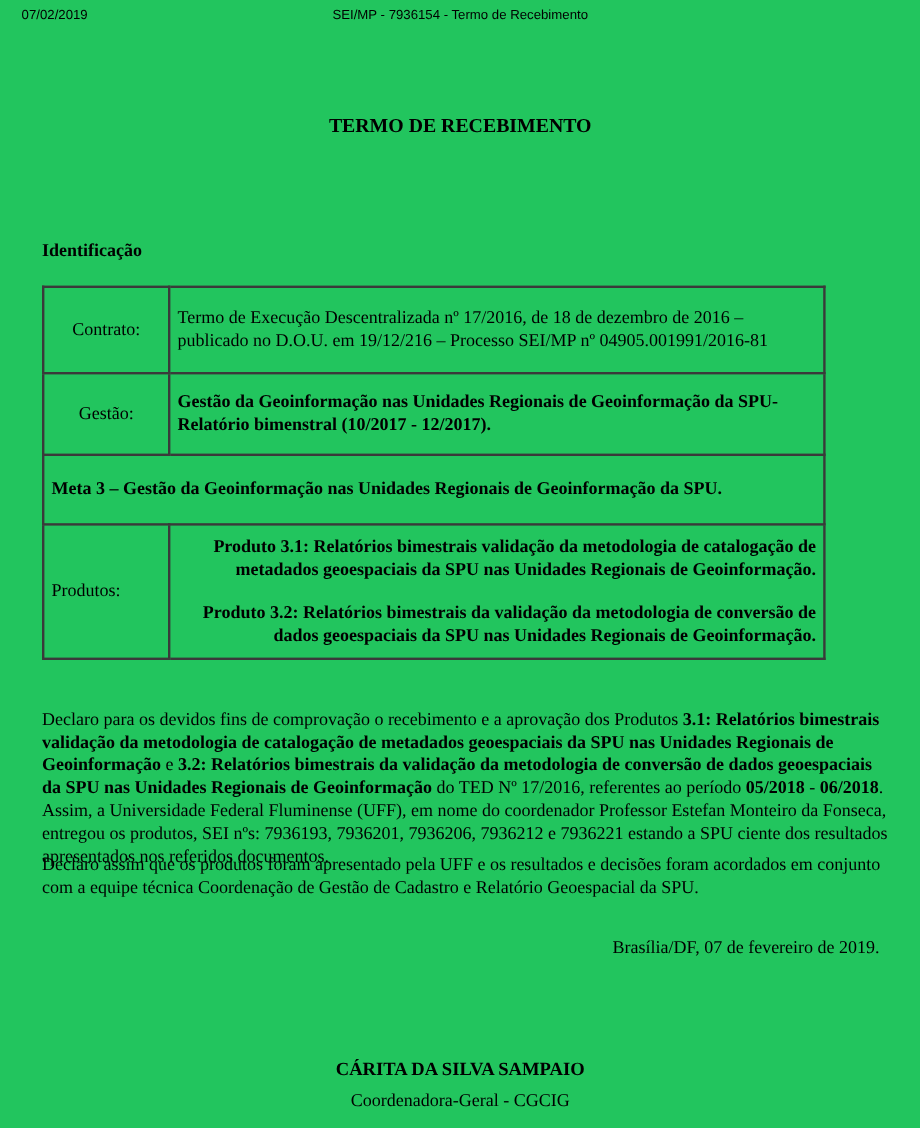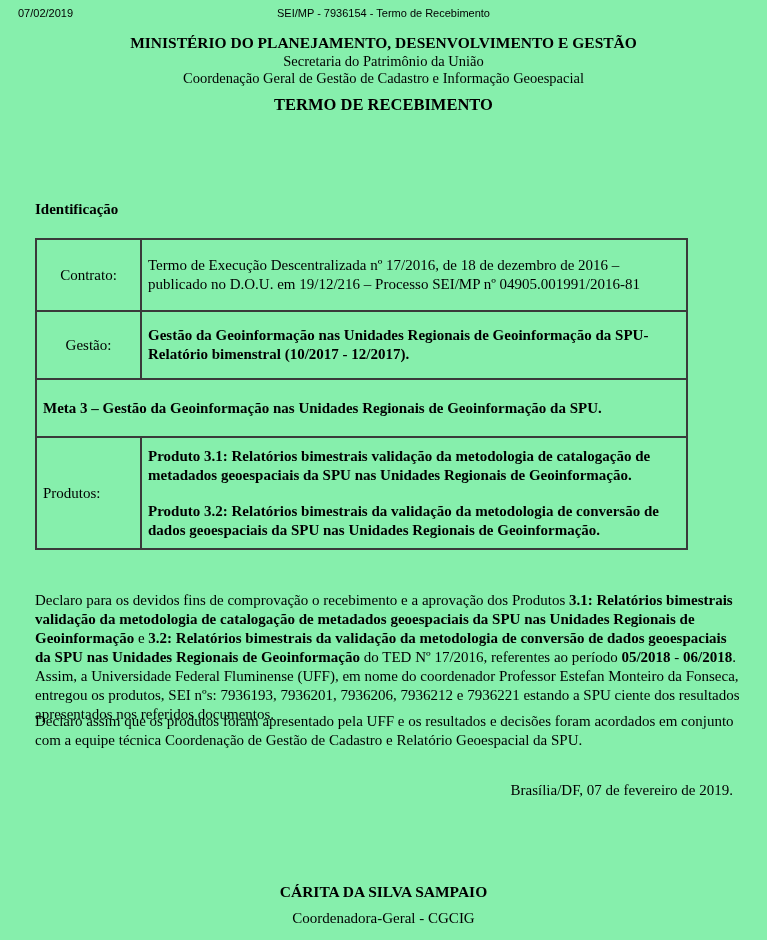--- a/index.html
+++ b/index.html
@@ -6,21 +6,21 @@
   html, body { background: #ffffff; }
   body {
     width: 767px; height: 940px;
     font-family: "Liberation Serif", serif;
     color: #000000;
     position: relative;
     overflow: hidden;
   }
   .page {
     position: absolute; inset: 0;
-    background: #86efac;
+    background: #22c55e;
   }
   
   .meta-header {
     position: absolute; top: 7px; left: 0; right: 0; height: 14px;
     font-family: "Liberation Sans", sans-serif;
     font-size: 11px; color: #000000;
   }
   .meta-date { position: absolute; left: 18px; top: 0; }
   .meta-ref  { position: absolute; left: 0; right: 0; text-align: center; top: 0; }
 
@@ -52,21 +52,21 @@
   }
   .label-col { width: 105px; }
   .label-cell { text-align: center; margin-top: 24px; }
   .label-cell-left { text-align: left; padding-left: 3px; }
   .row-contrato td { height: 72px; }
   .row-titulo td { height: 68px; }
   .row-meta td { height: 58px; margin-top: 27px; }
   .row-produtos td { height: 112px; }
   .bold-value { font-weight: bold; }
   .meta-cell { font-weight: bold; padding-left: 3px; }
-  .produtos-cell { vertical-align: middle; }
+  .produtos-cell { vertical-align: middle; text-align: right; }
   .produtos-cell .prod-item { font-weight: bold; }
   .produtos-cell .prod-item + .prod-item { margin-top: 17px; }
 
   
   .para {
     position: absolute; left: 35px; width: 708px;
     font-size: 15px; line-height: 19px; text-align: left;
   }
   .para-declaration { top: 571px; margin-top: 20px; }
   .para-closing { top: 712px; }
@@ -84,25 +84,20 @@
 </head>
 <body>
 
 <div class="page">
 
   <div class="meta-header">
     <span class="meta-date">07/02/2019</span>
     <span class="meta-ref">SEI/MP - 7936154 - Termo de Recebimento</span>
   </div>
 
-  <div class="letterhead">
-    <div class="lh-ministry">MINISTÉRIO DO PLANEJAMENTO, DESENVOLVIMENTO E GESTÃO</div>
-    <div class="lh-line">Secretaria do Patrimônio da União</div>
-    <div class="lh-line">Coordenação Geral de Gestão de Cadastro e Informação Geoespacial</div>
-  </div>
 
   <div class="doc-title">TERMO DE RECEBIMENTO</div>
 
   <div class="section-heading">Identificação</div>
 
   <table class="id-table">
     <colgroup>
       <col class="label-col">
       <col>
     </colgroup>

